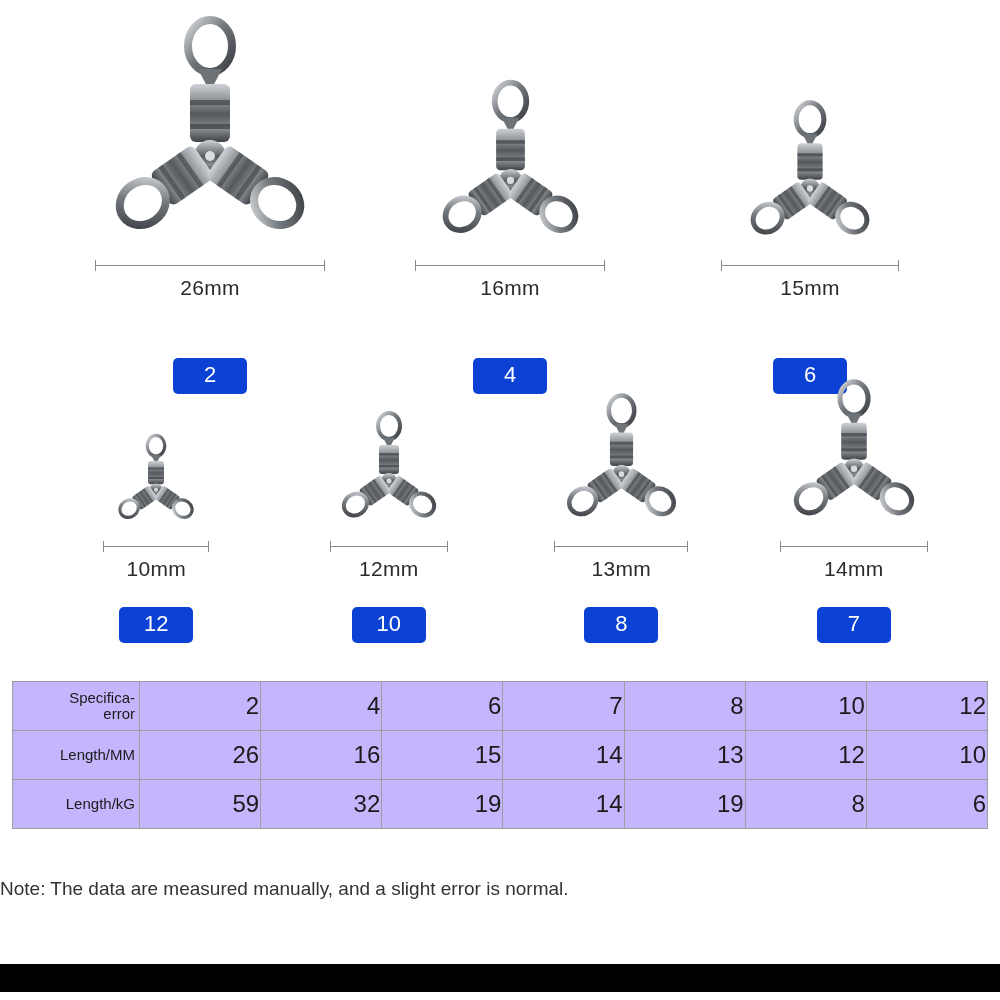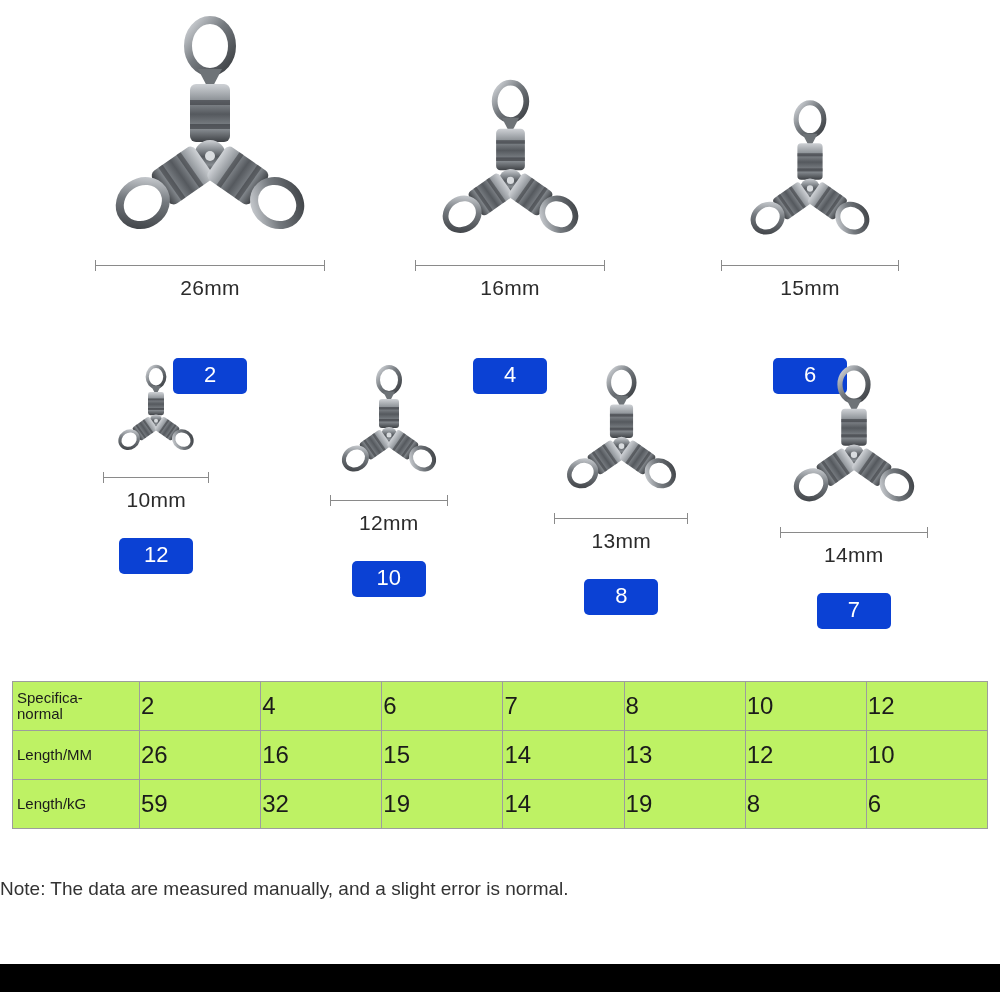--- a/index.html
+++ b/index.html
@@ -81,24 +81,24 @@
     width: 976px;
   }
   table.spec-table {
     border-collapse: collapse;
     width: 100%;
     background: #f1f1f1;
   }
   table.spec-table td {
     border: 1px solid #9d9d9d;
     height: 46px;
-    text-align: left;
+    text-align: right;
     font-size: 24px;
     color: #1b1b1b;
-    background: #bef264;
+    background: #c4b5fd;
     margin-left: 44px;
   }
   table.spec-table td.head {
     font-size: 15px;
     width: 118px;
     color: #1b1b1b;
     line-height: 1.05;
     padding: 0 4px;
   }
   .note {
@@ -276,21 +276,21 @@
     </g>
   </svg></div>
       <div class="dim-line" style="width: 178px; margin-top: 10px;">
         <div class="bar"></div>
       </div>
       <div class="dim-label">15mm</div>
       <div class="spec-badge" style="margin-top: 58px;">6</div>
     </div>
   </div>
 
-<div class="row" id="row-bottom" style="position:absolute; top:364px; left:40px; width:930px; align-items:flex-start; gap:0;">
+<div class="row" id="row-bottom" style="position:absolute; top:378px; left:40px; width:930px; align-items:flex-end; gap:0;">
     <div class="cell" style="flex: 1 1 0%;">
       <div class="swivel-wrap">
   <svg width="104" height="92" viewBox="0 0 260 230">
     <defs>
       <linearGradient id="mg400" x1="0" y1="0" x2="0" y2="1">
         <stop offset="0%" stop-color="#cfd2d6"></stop>
         <stop offset="28%" stop-color="#8d9297"></stop>
         <stop offset="52%" stop-color="#55595e"></stop>
         <stop offset="78%" stop-color="#868b90"></stop>
         <stop offset="100%" stop-color="#3e4145"></stop>
@@ -485,21 +485,21 @@
       <div class="spec-badge" style="margin-top: 26px;">7</div>
     </div>
   </div>
 
 <div class="table-wrap">
   <table class="spec-table">
     <tbody>
       <tr>
         <td class="head">
           <span>Specifica-</span><br>
-          <span>normal</span>
+          <span>error</span>
         </td>
         <td>2</td>
         <td>4</td>
         <td>6</td>
         <td>7</td>
         <td>8</td>
         <td>10</td>
         <td>12</td>
       </tr>
       <tr>

